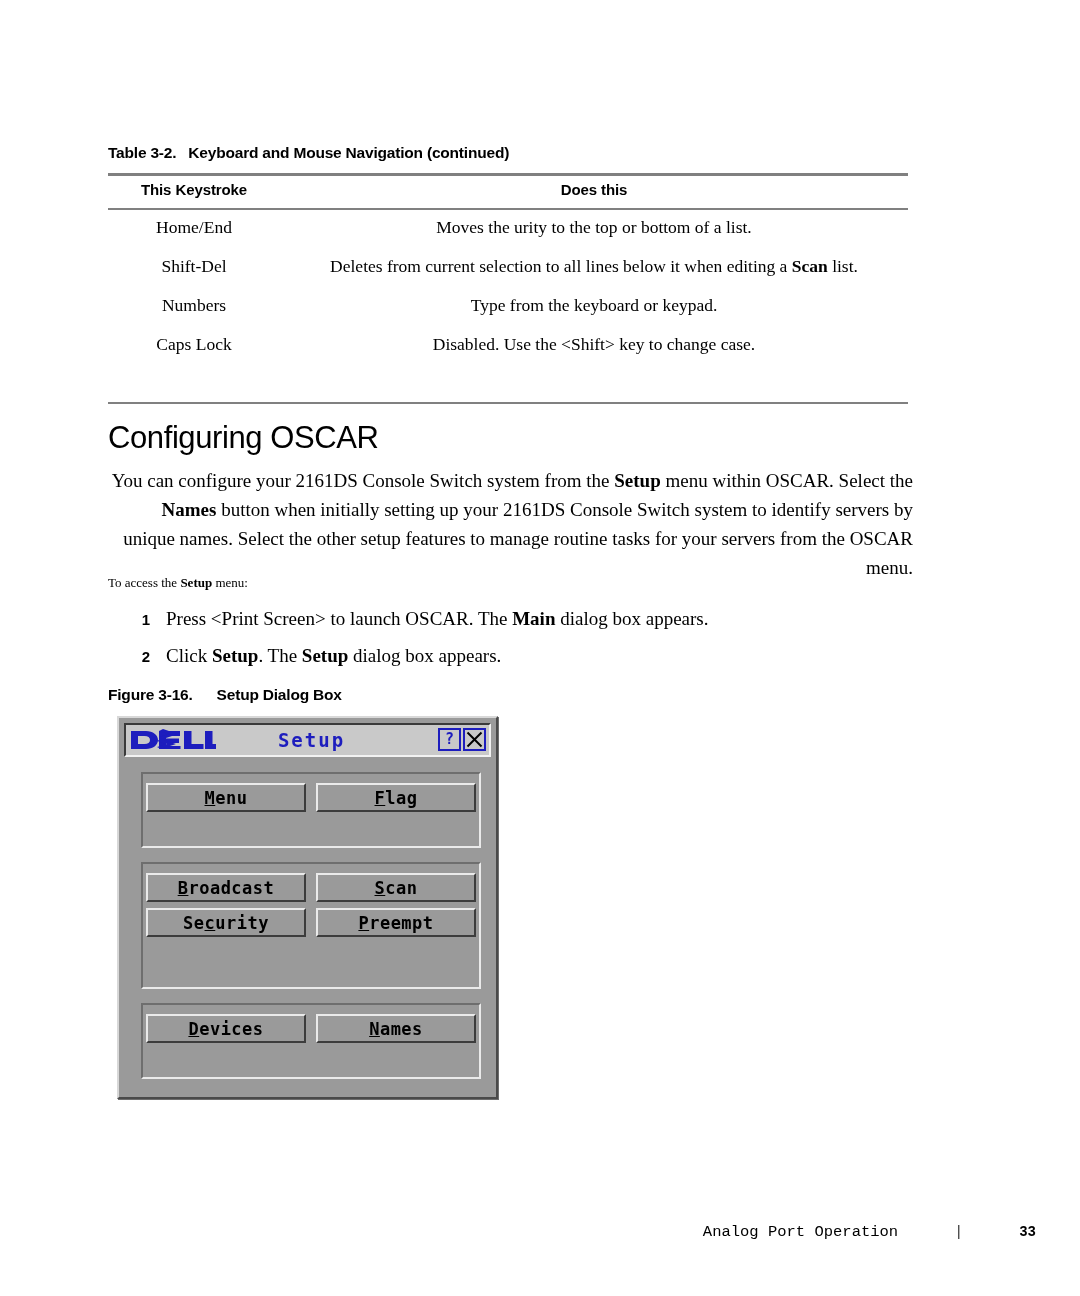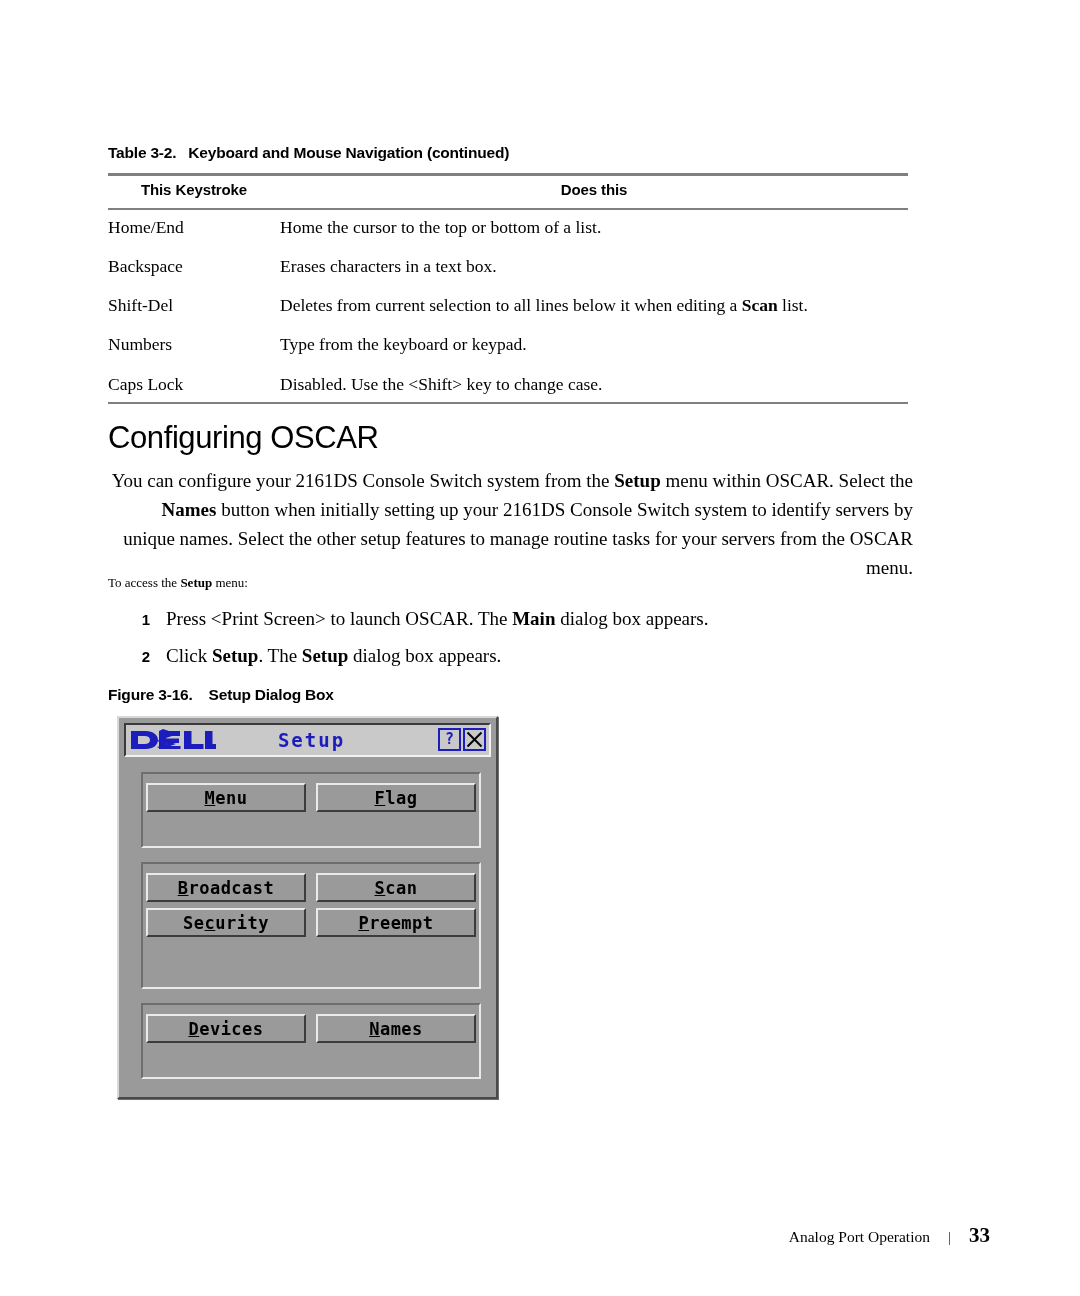--- a/index.html
+++ b/index.html
@@ -57,21 +57,21 @@
     font-family: "Liberation Sans", sans-serif;
     font-weight: bold;
     font-size: 15px;
     text-align: center;
     padding: 0 0 10px 0;
     letter-spacing: -0.1px;
   }
   .tbl td {
     font-family: "Liberation Serif", serif;
     font-size: 17.5px;
-    text-align: left;
+    text-align: center;
     padding: 6px 0 6px 0;
     line-height: 1.55;
     white-space: nowrap;
   }
   .col-key { width: 172px; }
 
   
   .h1 {
     position: absolute;
     left: 108px;
@@ -129,21 +129,21 @@
   .fig-caption {
     position: absolute;
     left: 108px;
     top: 681px;
     font-family: "Liberation Sans", sans-serif;
     font-weight: bold;
     font-size: 15.5px;
     letter-spacing: -0.2px;
     white-space: nowrap;
   }
-  .fig-caption .cap-num { margin-right: 16px; }
+  .fig-caption .cap-num { margin-right: 24px; }
 
   
   .dialog {
     position: absolute;
     left: 117px;
     top: 711px;
     width: 381px;
     height: 383px;
     background: #9a9a9a;
     border-top: 2px solid #d8d8d8;
@@ -269,32 +269,33 @@
 
   
   .footer {
     position: absolute;
     left: 0;
     top: 1218px;
     width: 1080px;
     display: flex;
     align-items: baseline;
     justify-content: flex-end;
-    padding-right: 90px;
-    box-sizing: border-box;
-    font-family: Liberation Serif, serif;
+    padding-right: 44px;
+    box-sizing: border-box;
+    font-family: Liberation Mono, monospace;
+    gap: 38px;
   }
   .footer-label { font-size: 15.5px; }
   .footer-sep {
     margin: 0 18px;
     font-size: 15px;
     color: #333;
   }
   .footer-page {
-    font-size: 21px;
+    font-size: 14px;
     font-weight: bold;
   }
   b.inl { font-weight: bold; }
 </style>
 </head>
 <body>
 
 <div class="page">
 
   <div class="table-caption">
@@ -308,25 +309,21 @@
   <table class="tbl">
     <thead>
       <tr>
         <th class="col-key">This Keystroke</th>
         <th>Does this</th>
       </tr>
     </thead>
     <tbody id="tbl-body">
         <tr>
           <td class="col-key">Home/End</td>
-          <td><span>Home the cursor to the top or bottom of a list.</span></td>
-        </tr>
-        <tr>
-          <td class="col-key">Backspace</td>
-          <td><span>Erases characters in a text box.</span></td>
+          <td><span>Moves the urity to the top or bottom of a list.</span></td>
         </tr>
         <tr>
           <td class="col-key">Shift-Del</td>
           <td><span>Deletes from current selection to all lines below it when editing a </span><b class="inl">Scan</b><span> list.</span></td>
         </tr>
         <tr>
           <td class="col-key">Numbers</td>
           <td><span>Type from the keyboard or keypad.</span></td>
         </tr>
         <tr>

